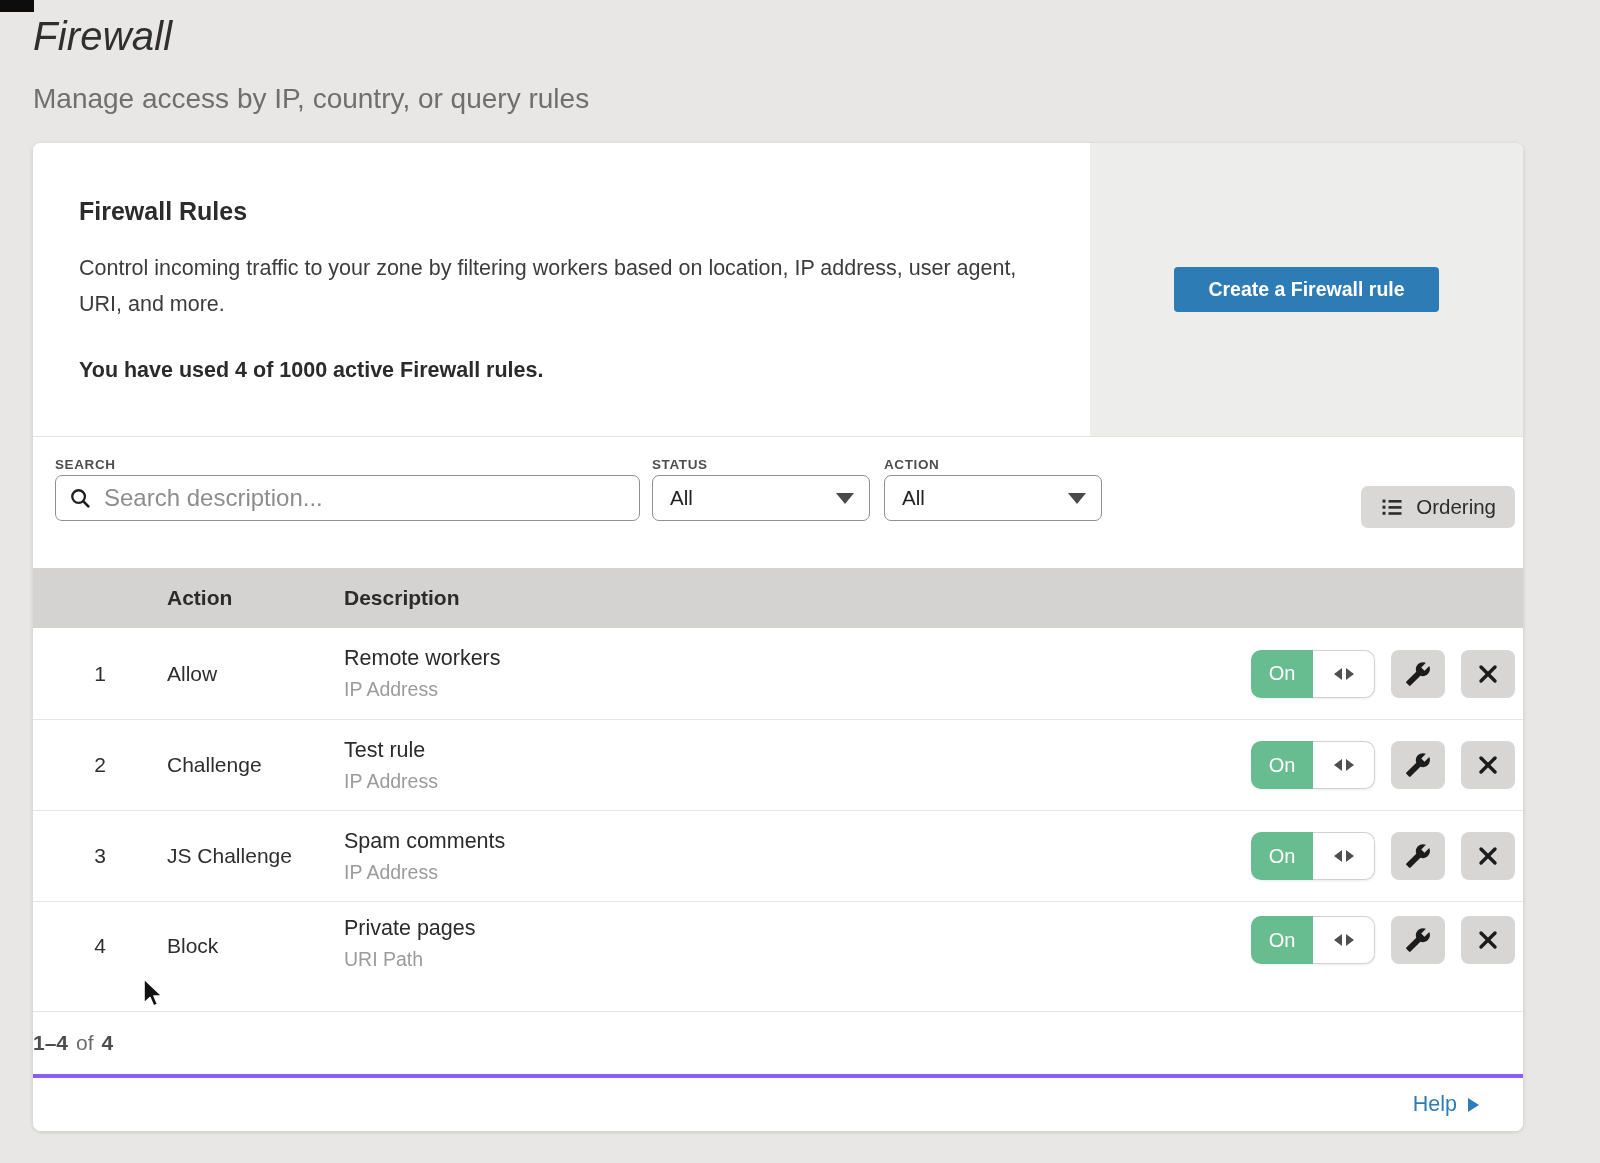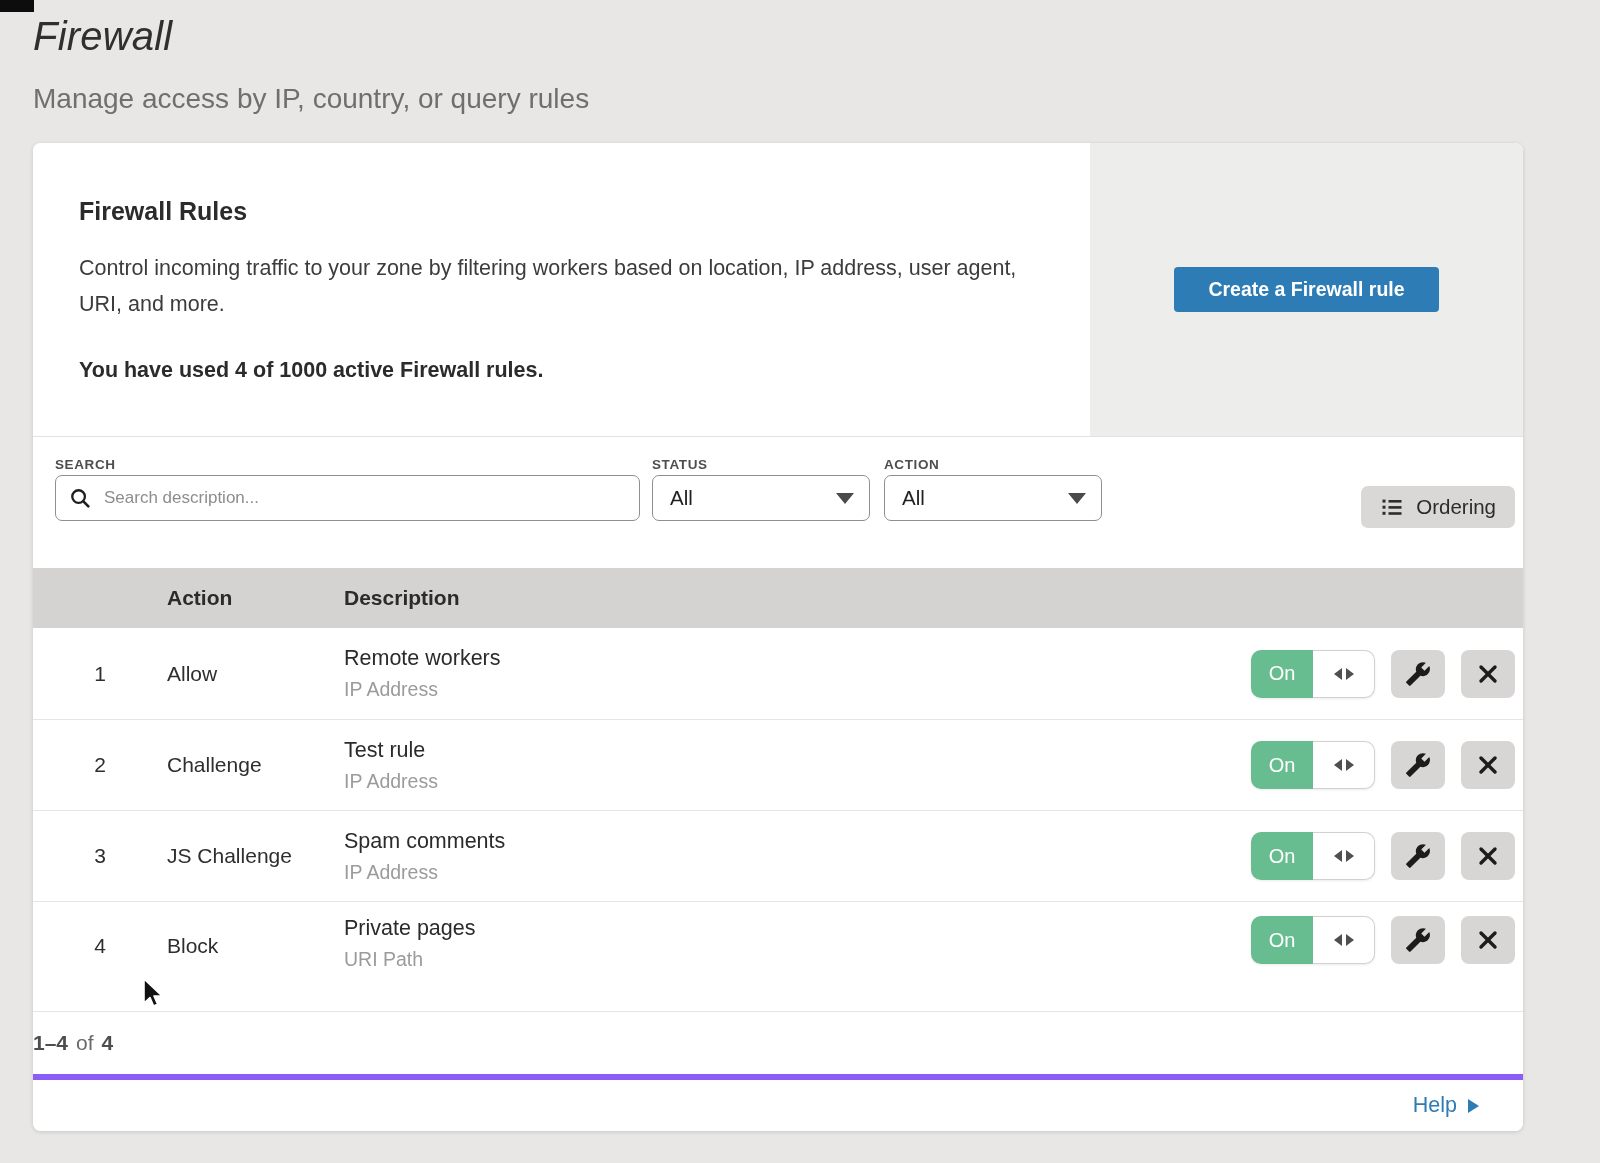--- a/index.html
+++ b/index.html
@@ -37,21 +37,21 @@
   
   .filters { position:relative; height:131px; padding:20px 22px 0; display:flex; background:#fff; }
   .filter-label { font-size:13.5px; font-weight:700; color:#4e4e4e; letter-spacing:.6px; margin-bottom:3px; }
   .search-group { width:585px; }
   .search-box {
     height:46px; border:1.5px solid #8f8f8f; border-radius:7px; background:#fff;
     display:flex; align-items:center; padding:0 13px;
   }
   .search-box input {
     border:none; outline:none; flex:1; margin-left:10px;
-    font-family:inherit; font-size:17px; color:#333; background:transparent;
+    font-family:inherit; font-size:24px; color:#333; background:transparent;
   }
   .search-box input::placeholder { color:#8d8d8d; }
   .select-group { margin-left:12px; }
   .select-group.second { margin-left:14px; }
   .select-box {
     width:218px; height:46px; border:1.5px solid #8f8f8f; border-radius:7px; background:#fff;
     display:flex; align-items:center; justify-content:space-between; padding:0 15px 0 17px;
     font-size:20.5px; color:#222; cursor:pointer;
   }
   .caret-down { width:0; height:0; border-left:9px solid transparent; border-right:9px solid transparent; border-top:11px solid #4a4a4a; }
@@ -95,21 +95,21 @@
     display:flex; align-items:center; justify-content:center; cursor:pointer;
   }
 
   
   .pagination {
     height:63px; border-top:1px solid #e6e5e3; background:#fff;
     display:flex; align-items:center; gap:8px; font-size:21px; color:#6a6a6a;
   }
   .pg-bold { font-weight:700; color:#4d4d4d; }
   .help-row {
-    height:57px; border-top:6px solid #8b5cf6; background:#fff; border-radius:0 0 8px 8px;
+    height:57px; border-top:4px solid #8b5cf6; background:#fff; border-radius:0 0 8px 8px;
     display:flex; align-items:center; justify-content:flex-end; padding-right:44px;
   }
   .help-link { display:flex; align-items:center; gap:11px; color:#2e7cb5; font-size:21.5px; text-decoration:none; cursor:pointer; }
   .help-caret { width:0; height:0; border-top:7px solid transparent; border-bottom:7px solid transparent; border-left:11px solid #2e7cb5; }
 
   .cursor { position:absolute; left:141px; top:978px; pointer-events:none; }
 </style>
 </head>
 <body>
 

